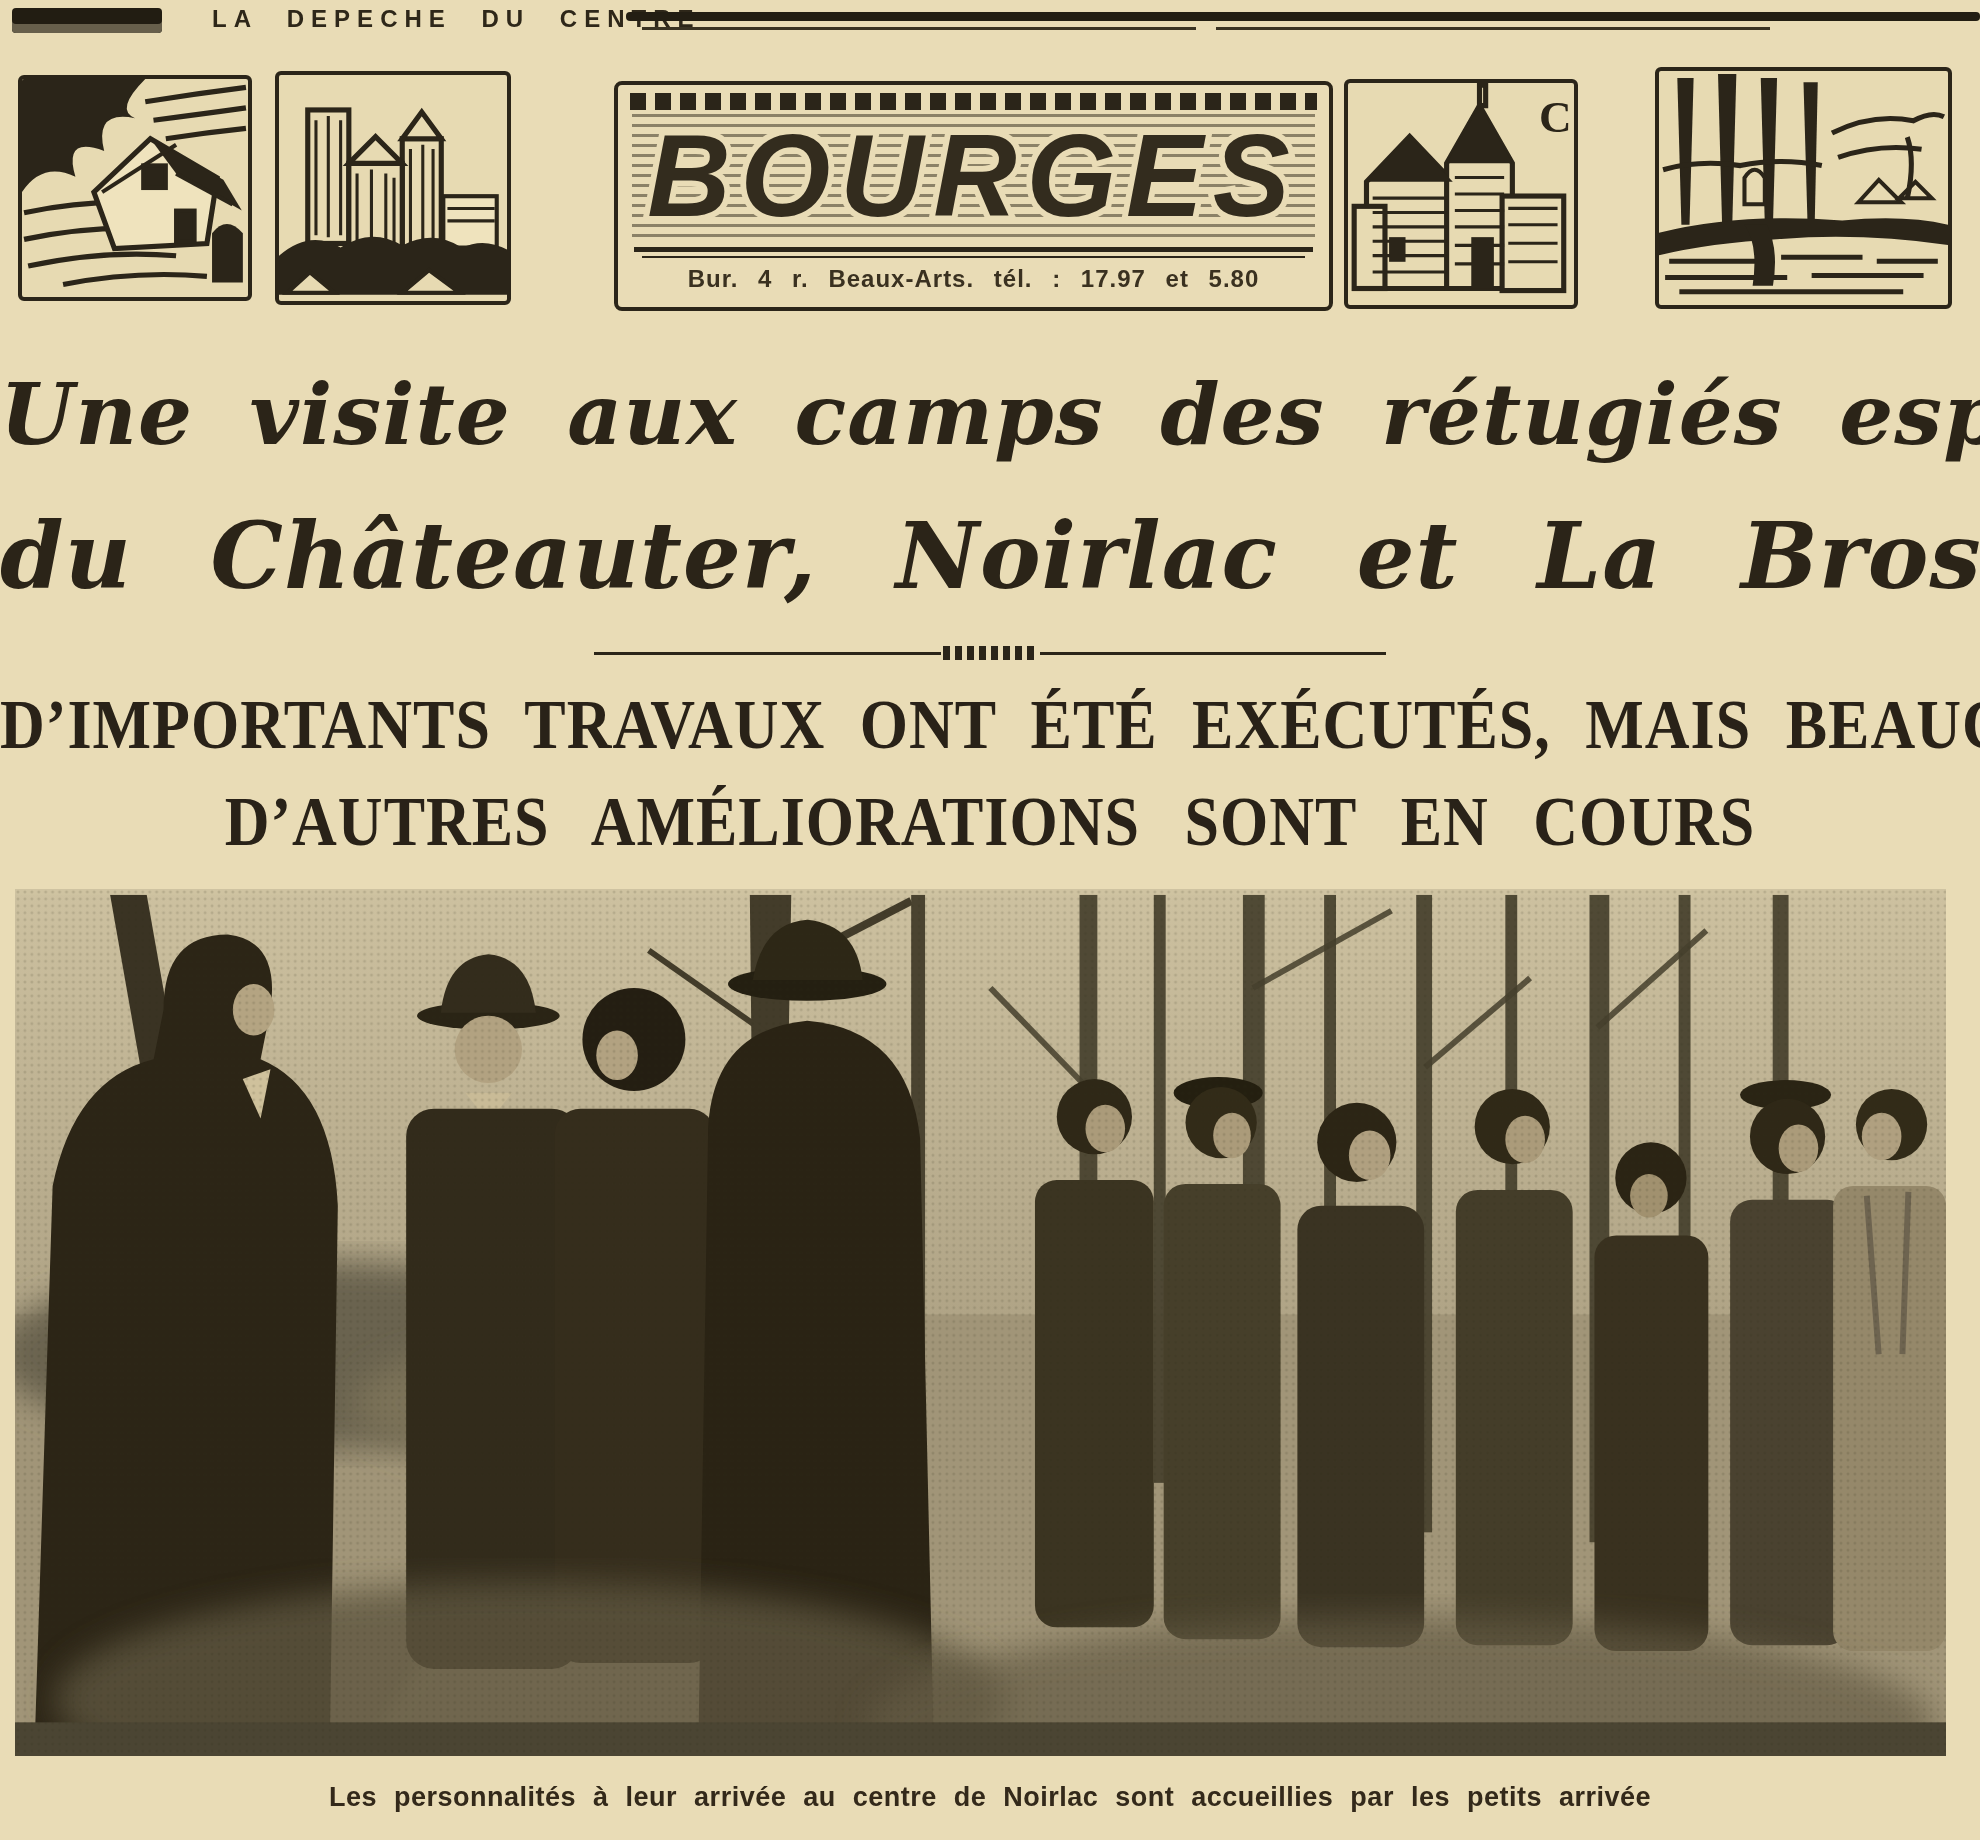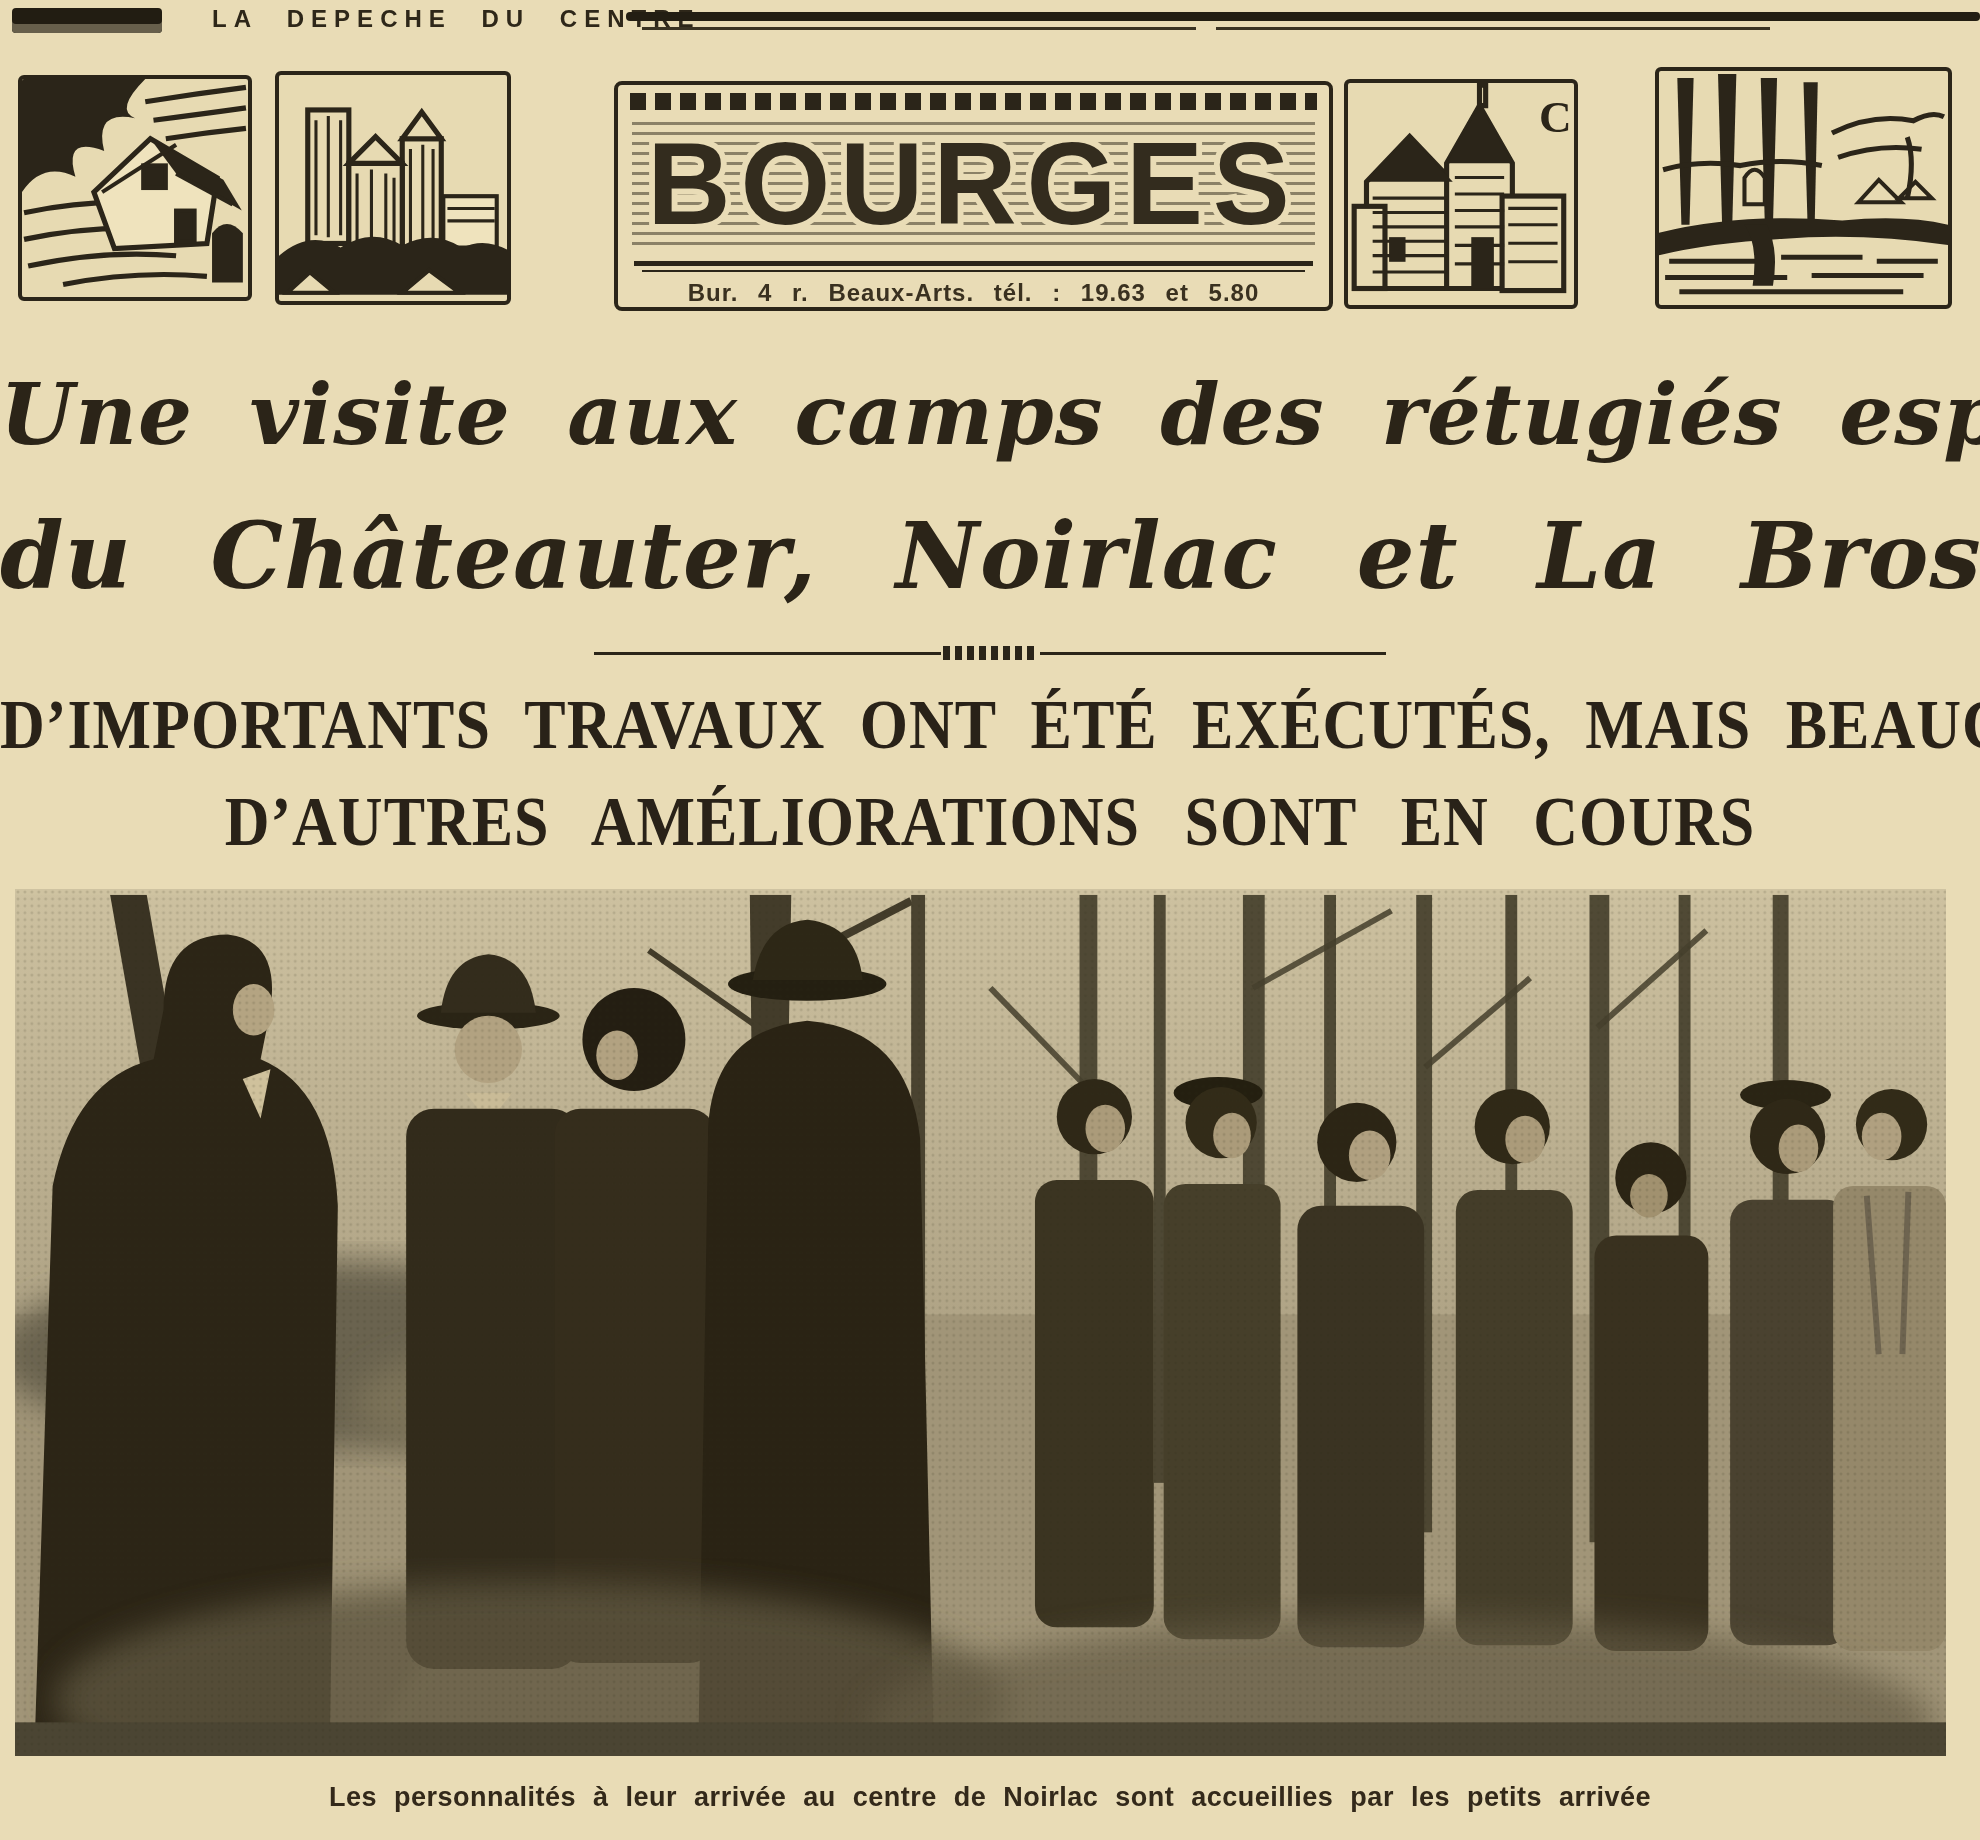--- a/index.html
+++ b/index.html
@@ -28,22 +28,22 @@
   .v1{left:18px;top:75px;width:226px;height:218px;}
   .v2{left:275px;top:71px;width:228px;height:226px;}
   .v3{left:1344px;top:79px;width:226px;height:222px;}
   .v4{left:1655px;top:67px;width:289px;height:234px;}
 
   
   .masthead{left:614px;top:81px;width:719px;height:230px;border:4px solid #2b2519;border-radius:8px;
     background:#e9dcb6;box-sizing:border-box;padding:6px 10px 0 10px;}
   .squares-row{height:17px;margin:2px 2px 4px 2px;
     background:repeating-linear-gradient(90deg,#2b2519 0 16px,rgba(0,0,0,0) 16px 25px);}
-  .bourges-wrap{position:relative;height:127px;margin:12px 4px;
-    background:repeating-linear-gradient(180deg,rgba(62,55,38,.55) 0 3px,rgba(0,0,0,0) 3px 10px);}
+  .bourges-wrap{position:relative;height:127px;margin:4px 4px;
+    background:repeating-linear-gradient(180deg,rgba(62,55,38,.55) 0 3px,rgba(0,0,0,0) 3px 10px);font-style:italic;}
   .bourges-wrap svg{position:absolute;left:0;top:0;width:100%;height:100%;}
   .mast-rule-a{height:5px;background:#2b2519;margin:6px 6px 0 6px;}
   .mast-rule-b{height:2px;background:#2b2519;margin:4px 14px 0 14px;}
   .mast-address{margin-top:7px;text-align:center;font-size:24px;font-weight:bold;color:#3a3120;
     letter-spacing:1px;word-spacing:12px;}
 
   
   .headline1{left:0;top:364px;width:1980px;text-align:center;white-space:nowrap;
     font-family:"DejaVu Serif",serif;font-style:italic;font-weight:bold;
     font-size:85px;color:#2b2418;word-spacing:26px;letter-spacing:1px;}
@@ -132,21 +132,21 @@
 
 <div class="abs masthead">
   <div class="squares-row"></div>
   <div class="bourges-wrap">
     <svg viewBox="0 0 698 128" preserveAspectRatio="none">
       <text x="349" y="103" text-anchor="middle" font-family="Liberation Sans, DejaVu Sans, sans-serif" font-weight="bold" font-size="118" letter-spacing="10" stroke="#e9dcb6" stroke-width="12" paint-order="stroke" fill="#332c1e">BOURGES</text>
     </svg>
   </div>
   <div class="mast-rule-a"></div>
   <div class="mast-rule-b"></div>
-  <div class="mast-address">Bur. 4 r. Beaux-Arts. tél. : 19.63 et 5.80</div>
+  <div class="mast-address">Bur. 4 r. Beaux-Arts. tél. : 17.97 et 5.80</div>
 </div>
 
 <div class="abs vignette v3">
   <svg viewBox="0 0 220 216">
     <text x="186" y="48" font-family="Liberation Serif,serif" font-size="44" font-weight="bold" fill="#2b2519">C</text>
     <g fill="#e7dab2" stroke="#2b2519" stroke-width="5">
       <polygon points="18,96 60,52 102,96 102,200 18,200"></polygon>
       <polygon points="96,78 128,22 160,78 160,200 96,200"></polygon>
       <polygon points="128,22 128,2 134,2 134,22"></polygon>
       <rect x="6" y="120" width="30" height="80"></rect>

